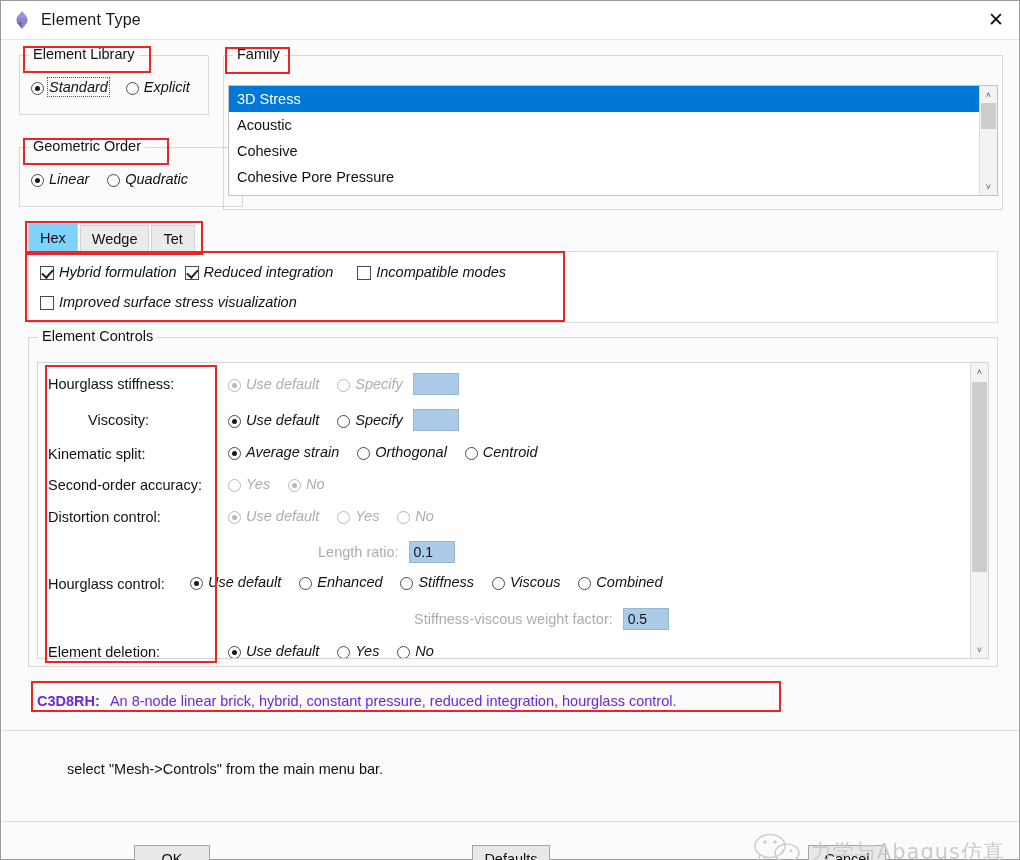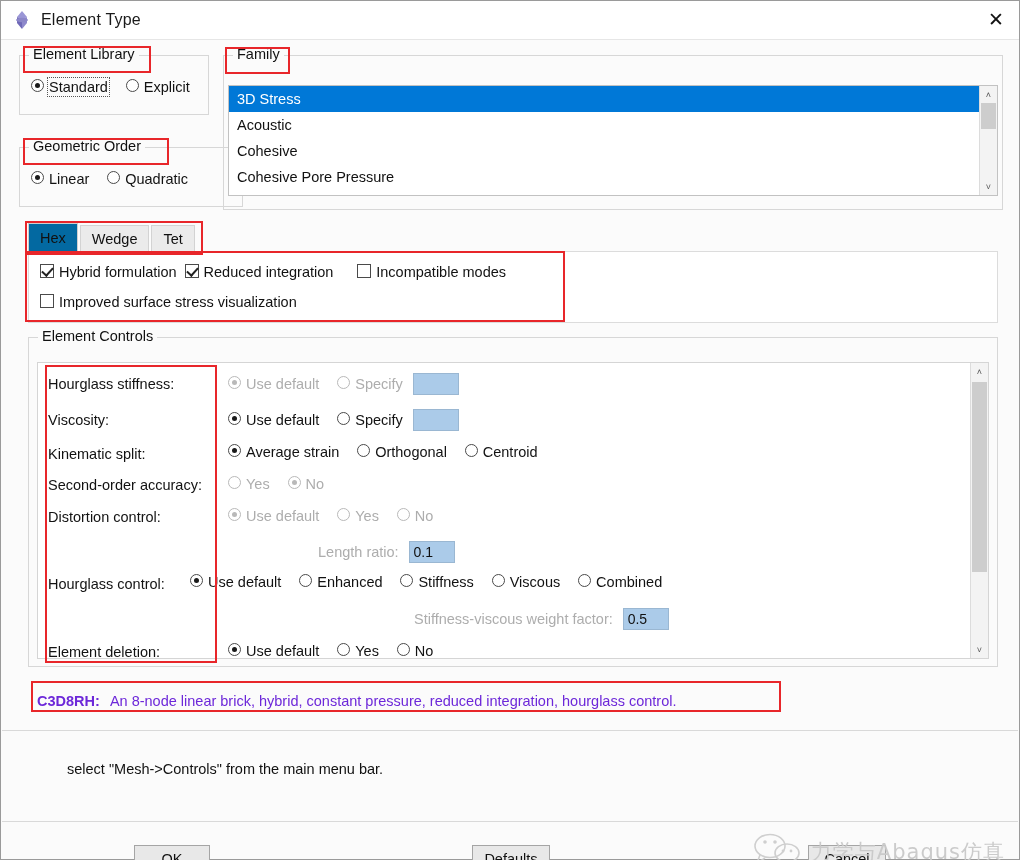--- a/index.html
+++ b/index.html
@@ -37,21 +37,21 @@
   
   .ann{position:absolute;border:2px solid #e8262a;pointer-events:none;box-sizing:border-box;z-index:40;}
 
   .group{
     position:absolute;border:1px solid #d7d7d7;background:transparent;box-sizing:border-box;
   }
   .group-title{
     position:absolute;top:-10px;left:9px;background:#fbfbfb;padding:0 4px;font-size:14.5px;color:#111;
   }
   
-  .rowitem{display:inline-flex;align-items:flex-start;margin-right:14px;white-space:nowrap;vertical-align:middle;}
+  .rowitem{display:inline-flex;align-items:flex-end;margin-right:14px;white-space:nowrap;vertical-align:middle;font-style:italic;}
   .radio{
     width:13px;height:13px;border-radius:50%;border:1px solid #4a4a4a;background:#fff;
     display:inline-block;position:relative;margin-right:5px;flex:0 0 13px;box-sizing:border-box;
   }
   .radio.on::after{
     content:"";position:absolute;left:3px;top:3px;width:5px;height:5px;border-radius:50%;background:#1a1a1a;
   }
   .radio.dis{border-color:#b9b9b9;}
   .radio.dis.on::after{background:#b9b9b9;}
   .cb{
@@ -81,21 +81,21 @@
   .sb-arrow{height:17px;width:17px;display:flex;align-items:center;justify-content:center;font-size:9px;color:#555;flex:0 0 17px;}
   .sb-track{flex:1 1 auto;width:17px;position:relative;}
   .sb-thumb{position:absolute;left:1px;width:15px;background:#cdcdcd;}
 
   
   .tabs{position:absolute;display:flex;align-items:flex-end;}
   .tab{
     height:26px;line-height:26px;padding:0 11px;font-size:14.5px;color:#111;
     background:#ebebeb;border:1px solid #d3d3d3;border-bottom:none;margin-right:2px;box-sizing:border-box;
   }
-  .tab.active{background:#0369a1;border-color:#cfcfcf;height:28px;line-height:28px;}
+  .tab.active{background:#7dd3fc;border-color:#cfcfcf;height:28px;line-height:28px;}
 
   .panel{position:absolute;background:#fff;border:1px solid #dcdcdc;box-sizing:border-box;}
 
   
   .ec-area{position:absolute;background:#fff;border:1px solid #d5d5d5;box-sizing:border-box;overflow:hidden;display:flex;}
   .ec-inner{flex:1 1 auto;position:relative;}
   .ec-label{position:absolute;font-size:14.5px;color:#121212;white-space:nowrap;}
   .ec-row{position:absolute;white-space:nowrap;}
   .field{
     display:inline-block;background:#abcbe9;border:1px solid #9ab7d2;height:22px;width:46px;
@@ -236,21 +236,21 @@
     </div>
 
     <div class="group" style="left:27px;top:297px;width:970px;height:330px;">
       <span class="group-title">Element Controls</span>
     </div>
 
     <div class="ec-area" style="left:36px;top:322px;width:952px;height:297px;">
       <div class="ec-inner">
 
         <div class="ec-label" style="left:10px;top:13px;">Hourglass stiffness:</div>
-        <div class="ec-label" style="left:10px;top:49px;">Viscosity:</div>
+        <div class="ec-label" style="left:10px;top:49px;padding-left:40px;">Viscosity:</div>
         <div class="ec-label" style="left:10px;top:83px;">Kinematic split:</div>
         <div class="ec-label" style="left:10px;top:114px;">Second-order accuracy:</div>
         <div class="ec-label" style="left:10px;top:146px;">Distortion control:</div>
         <div class="ec-label" style="left:10px;top:213px;">Hourglass control:</div>
         <div class="ec-label" style="left:10px;top:281px;">Element deletion:</div>
 
         <div class="ec-row" style="left:190px;top:10px;">
           <span class="rowitem">
             <span class="radio dis on"></span>
             <span class="lbl dis">Use default</span>

